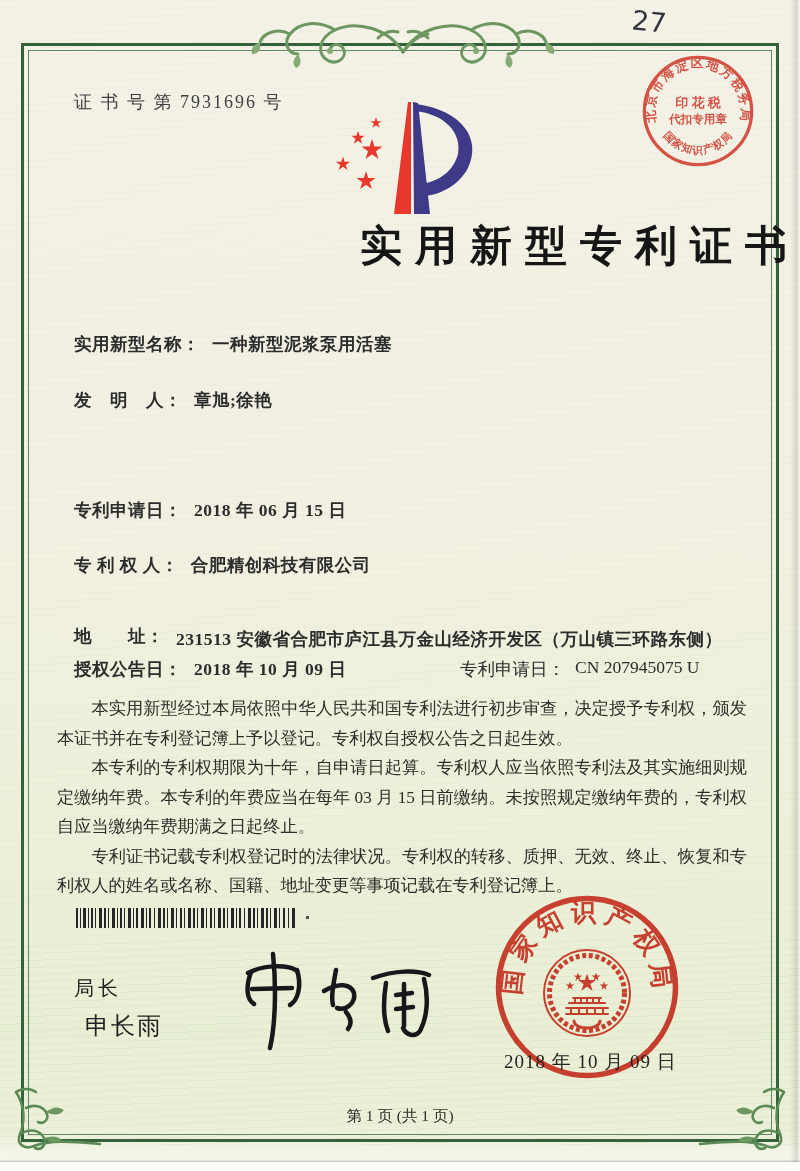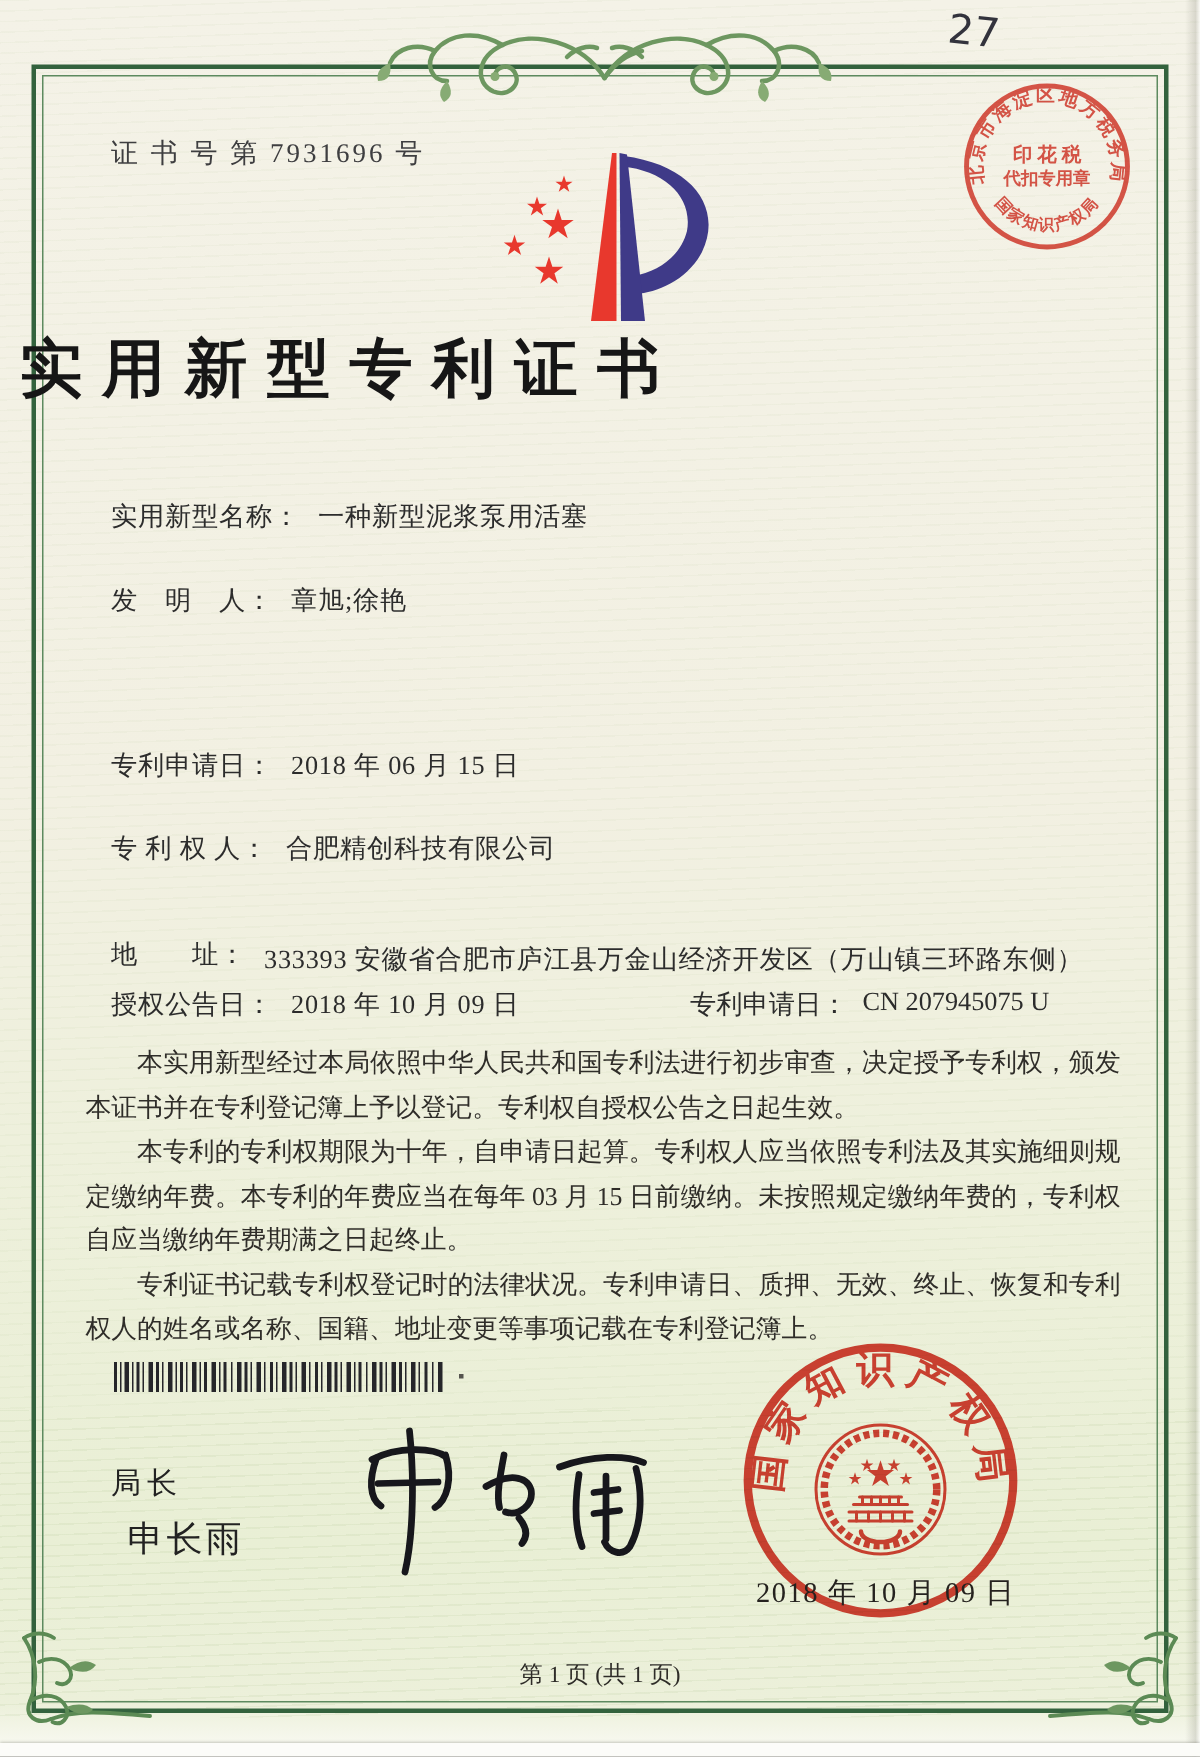--- a/index.html
+++ b/index.html
@@ -15,23 +15,23 @@
              background:linear-gradient(90deg,rgba(0,0,0,0) 0,rgba(90,90,80,.18) 70%,rgba(255,255,255,.6) 100%);}
   .scan-bottom{position:absolute;left:0;bottom:0;width:100%;height:9px;background:#fcfcf9;
                box-shadow:0 -1px 2px rgba(60,60,50,.35);}
   
   .border-outer{position:absolute;left:21px;top:43px;right:21px;bottom:29px;border:3px solid #33623d;}
   .border-inner{position:absolute;left:28px;top:50px;right:28px;bottom:36px;border:1px solid #5d8a5f;}
   .abs{position:absolute;}
   .cert-no{left:74px;top:90px;font-size:18px;letter-spacing:2px;color:#3e3e40;}
   .note{left:632px;top:6px;font-size:27px;color:#33333d;transform:rotate(6deg);
         font-family:"DejaVu Sans",sans-serif;}
-  .title{left:0;top:218px;width:100%;text-align:left;font-size:42px;font-weight:700;
+  .title{left:0;top:218px;width:100%;text-align:right;font-size:42px;font-weight:700;
          letter-spacing:13px;color:#161616;text-indent:13px;}
-  .frow{left:74px;font-size:17.5px;color:#2c2c2c;letter-spacing:.5px;display:flex;}
+  .frow{left:74px;font-size:17.5px;color:#2c2c2c;letter-spacing:.5px;display:flex;font-weight:bold;}
   .frow .lab{white-space:pre;}
   .frow .val{margin-left:12px;white-space:pre;}
   .addr-val{margin-left:12px;width:582px;white-space:normal;line-height:1.75;}
   .grant-no{left:460px;font-size:17.5px;color:#2c2c2c;display:flex;}
   .paras{left:57px;top:694px;width:690px;font-size:17.2px;line-height:1.72;color:#2f2d29;
          text-align:justify;}
   .paras p{margin:0;text-indent:2em;}
   .sig-role{left:74px;top:975px;font-size:20px;color:#222;letter-spacing:4px;}
   .sig-name{left:85px;top:1010px;font-size:24px;color:#222;letter-spacing:2px;}
   .seal-date{left:504px;top:1049px;font-size:19px;color:#25221f;letter-spacing:1px;white-space:pre;}
@@ -124,35 +124,35 @@
   <div class="abs frow" style="top:498px">
     <span class="lab">专利申请日：</span>
     <span class="val">2018 年 06 月 15 日</span>
   </div>
   <div class="abs frow" style="top:553px">
     <span class="lab">专 利 权 人：</span>
     <span class="val">合肥精创科技有限公司</span>
   </div>
   <div class="abs frow" style="top:624px">
     <span class="lab">地　　址：</span>
-    <span class="addr-val">333393 安徽省合肥市庐江县万金山经济开发区（万山镇三环路东侧）</span>
+    <span class="addr-val">231513 安徽省合肥市庐江县万金山经济开发区（万山镇三环路东侧）</span>
   </div>
   <div class="abs frow" style="top:657px">
     <span class="lab">授权公告日：</span>
     <span class="val">2018 年 10 月 09 日</span>
   </div>
   <div class="abs grant-no" style="top:657px">
     <span class="lab">专利申请日：</span>
     <span class="val" style="margin-left:10px;white-space:pre">CN 207945075 U</span>
   </div>
 
   <div class="abs paras">
     <p>本实用新型经过本局依照中华人民共和国专利法进行初步审查，决定授予专利权，颁发本证书并在专利登记簿上予以登记。专利权自授权公告之日起生效。</p>
     <p>本专利的专利权期限为十年，自申请日起算。专利权人应当依照专利法及其实施细则规定缴纳年费。本专利的年费应当在每年 03 月 15 日前缴纳。未按照规定缴纳年费的，专利权自应当缴纳年费期满之日起终止。</p>
-    <p>专利证书记载专利权登记时的法律状况。专利申请日、质押、无效、终止、恢复和专利权人的姓名或名称、国籍、地址变更等事项记载在专利登记簿上。</p>
+    <p>专利证书记载专利权登记时的法律状况。专利权的转移、质押、无效、终止、恢复和专利权人的姓名或名称、国籍、地址变更等事项记载在专利登记簿上。</p>
   </div>
 
   <svg class="abs" style="left:76px;top:908px;" width="236" height="20" viewBox="0 0 236 20">
     <g fill="#26262a">
       <rect x="0" y="0" width="2" height="20"></rect>
         <rect x="4" y="0" width="1" height="20"></rect>
       <rect x="7" y="0" width="3" height="20"></rect>
         <rect x="12" y="0" width="1" height="20"></rect>
       <rect x="15" y="0" width="2" height="20"></rect>
         <rect x="19" y="0" width="1" height="20"></rect>

